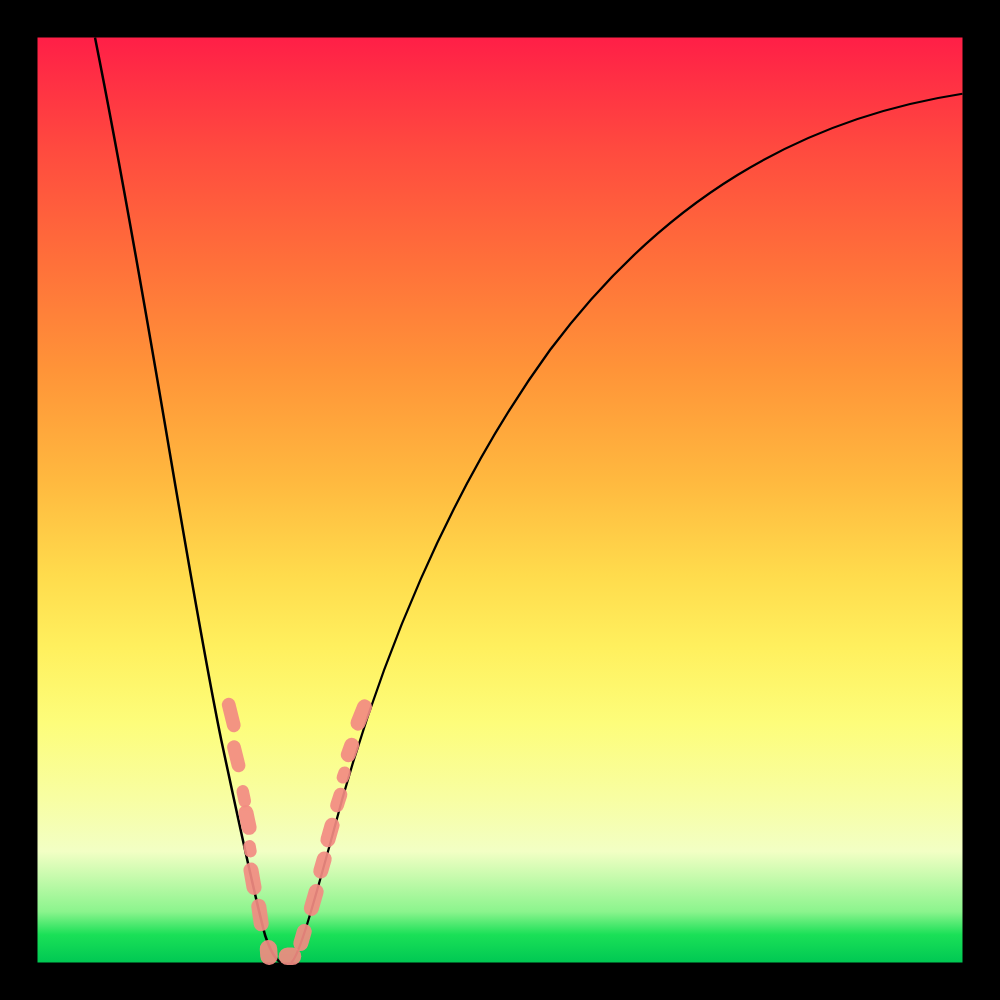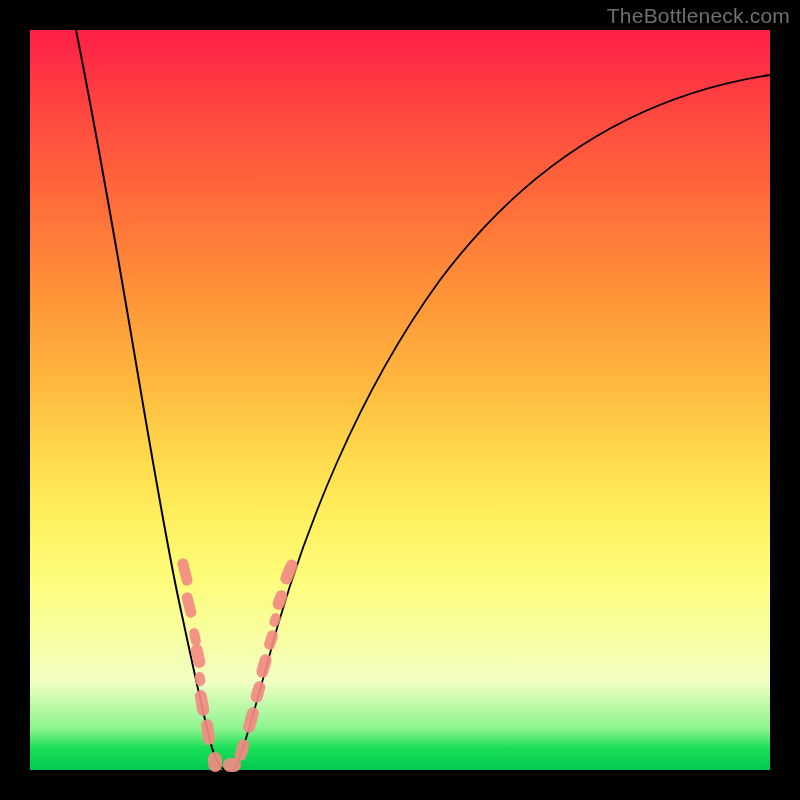--- a/index.html
+++ b/index.html
@@ -69,21 +69,20 @@
   .marker-pill {
     fill: #f28b82;
     fill-opacity: 0.92;
     stroke: none;
   }
 </style>
 </head>
 <body>
 
 <div class="frame">
-  <div class="watermark">TheBottleneck.com</div>
   <div class="plot-area">
     <svg class="curves" viewBox="0 0 740 740" preserveAspectRatio="none">
       <path id="left-curve" class="curve" d="M 46 0 C 90 220, 118 420, 147 562 C 162 632, 172 680, 182 718 C 186 730, 190 738, 195 740"></path>
       <path id="right-curve" class="curve right" d="M 203 740 C 209 735, 219 700, 236 638 C 272 500, 330 360, 410 250 C 500 130, 610 65, 740 45"></path>
       <g id="marker-layer">
           <rect x="149.5" y="528" width="11" height="28" rx="5.5" ry="5.5" class="marker-pill" transform="rotate(-14 155 542)"></rect>
           <rect x="153.5" y="562" width="11" height="26" rx="5.5" ry="5.5" class="marker-pill" transform="rotate(-14 159 575)"></rect>
           <rect x="160" y="598" width="10" height="18" rx="5" ry="5" class="marker-pill" transform="rotate(-12 165 607)"></rect>
           <rect x="162" y="614" width="12" height="24" rx="6" ry="6" class="marker-pill" transform="rotate(-12 168 626)"></rect>
           <rect x="165" y="642" width="10" height="14" rx="5" ry="5" class="marker-pill" transform="rotate(-10 170 649)"></rect>

